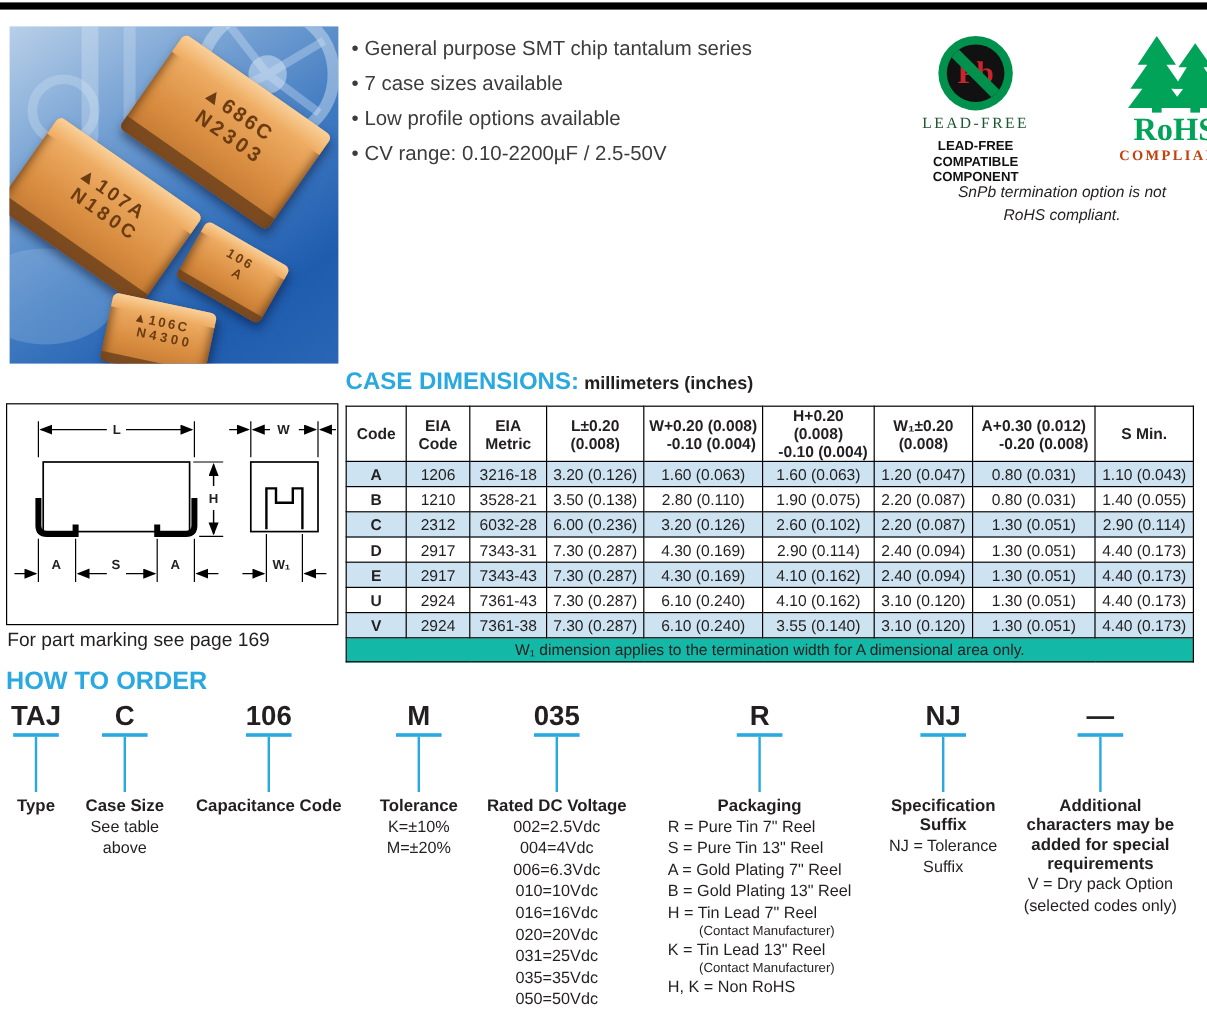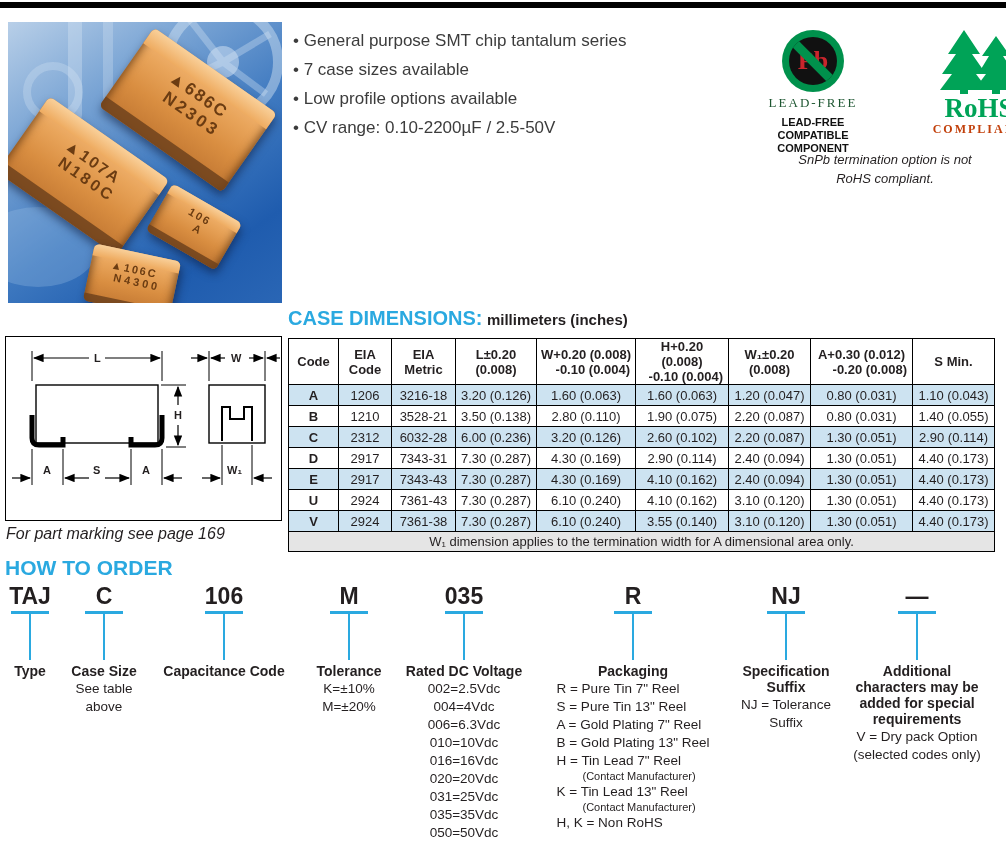--- a/index.html
+++ b/index.html
@@ -55,25 +55,25 @@
   table.case th { height:42px; font-weight:bold; background:#fff; padding:0 3px; }
   table.case td { height:21px; }
   table.case col.c1{width:50px} table.case col.c2{width:53px} table.case col.c3{width:64px}
   table.case col.c4{width:81px} table.case col.c5{width:99px} table.case col.c6{width:93px}
   table.case col.c7{width:82px} table.case col.c8{width:102px} table.case col.c9{width:82px}
   table.case th:nth-child(5) div:nth-child(2),
   table.case th:nth-child(6) div:nth-child(2),
   table.case th:nth-child(8) div:nth-child(2) { text-align:right; padding-right:2px; }
   table.case tr.blue td { background:#cde3f1; }
   table.case td.code-col { font-weight:bold; }
-  table.case td.footnote { height:20px; font-size:13px; background:#e5e5e5; }
+  table.case td.footnote { height:20px; font-size:13px; background:#14b8a6; }
 
   
   .drawing-box { position:absolute; left:5px; top:336px; width:277px; height:185px; border:1px solid #000; background:#fff; }
-  .drawing-caption { position:absolute; left:6px; top:525px; font-size:16px;font-style:italic; }
+  .drawing-caption { position:absolute; left:6px; top:525px; font-size:16px; }
   .drawing-box svg text { font-size:11px; font-weight:bold; fill:#231f20; }
 
   
   .order-title { position:absolute; left:5px; top:556px; color:#2aa9e0; font-weight:bold; font-size:21px; }
   .seg { position:absolute; top:584px; transform:translateX(-50%); text-align:center; }
   .seg-code { font-weight:bold; font-size:23px; line-height:24px; color:#231f20; }
   .seg-underline { width:38px; height:3px; background:#2aa9e0; margin:3px auto 0; }
   .seg-vline { width:2px; height:46px; background:#2aa9e0; margin:0 auto; }
   .seg-heading { font-weight:bold; font-size:14px; line-height:16px; margin-top:3px; }
   .seg-lines { font-size:13.5px; line-height:18px; margin-top:1px; }

